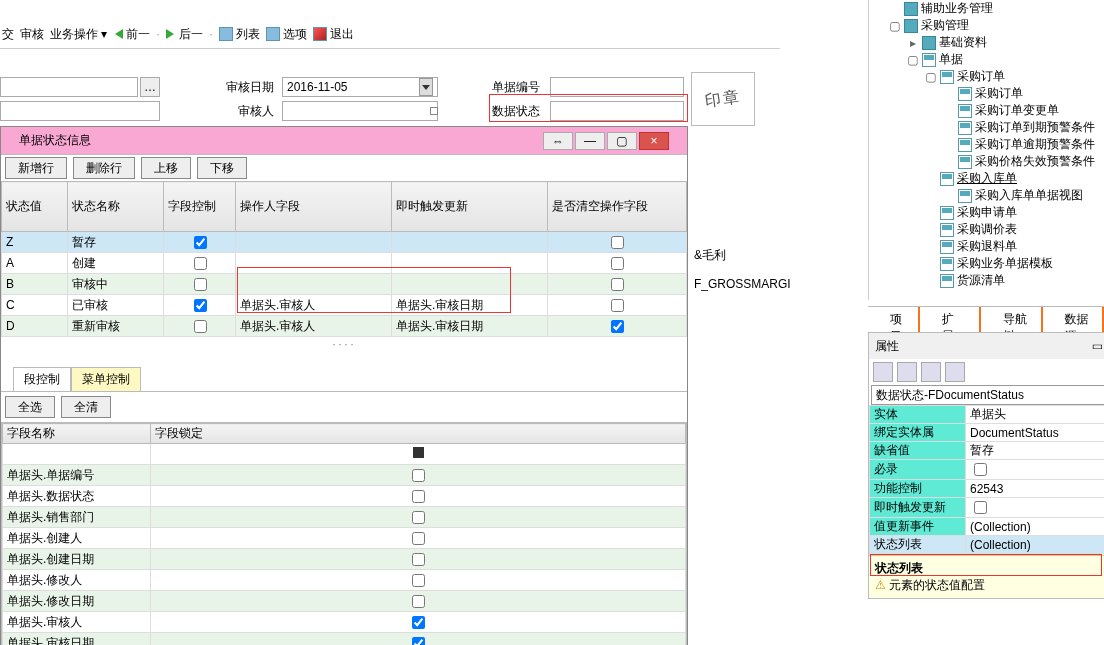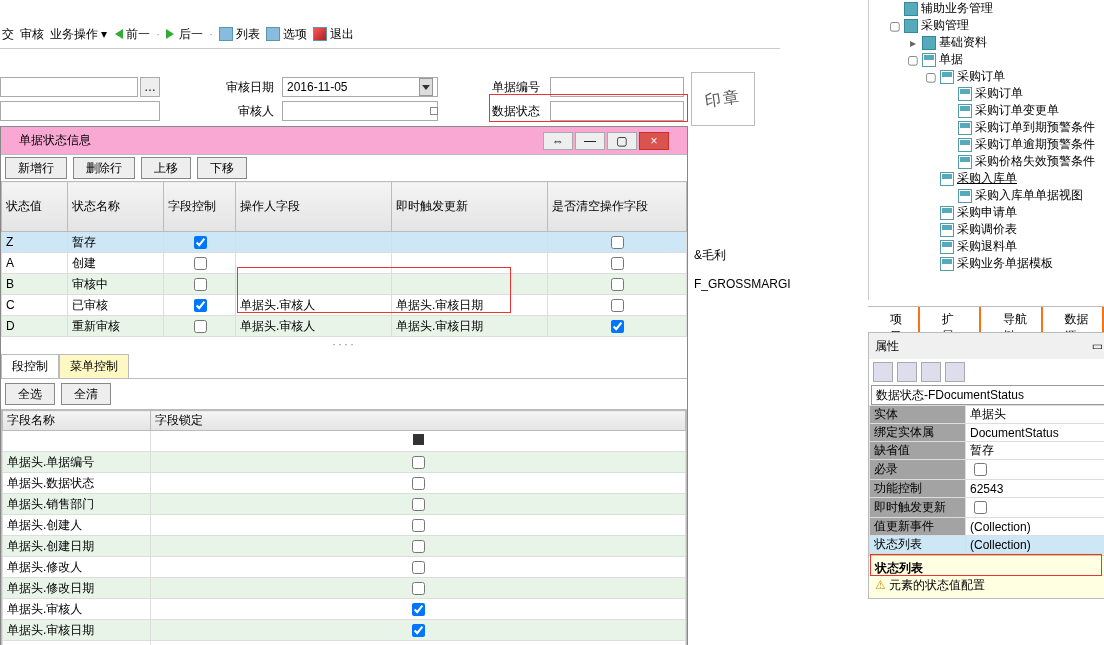--- a/index.html
+++ b/index.html
@@ -34,21 +34,21 @@
 .dlg-toolbar { height: 26px; display: flex; align-items: center; gap: 6px; padding: 2px 4px; }
 .btn { height: 22px; padding: 0 12px; border: 1px solid #888; background: #eee; cursor: pointer; display: inline-flex; align-items: center; }
 .grid1 { width: 100%; border-collapse: collapse; }
 .grid1 th { background: linear-gradient(#f4f4f4,#e4e4e4); border: 1px solid #bbb; height: 22px; text-align: left; padding: 16px 4px; font-weight: normal; }
 .grid1 td { border: 1px solid #ddd; height: 21px; padding: 0 4px; }
 .grid1 tr.even td { background: #e9f4e9; }
 .grid1 tr.sel td { background: #cde7f7; }
 .dots { text-align: center; color: #888; letter-spacing: 2px; }
 .cb { width: 13px; height: 13px; }
 
-.tabs2 { display: flex; margin-top: 3px; }
+.tabs2 { display: flex; margin-top: 16px; padding-left: 12px; }
 .tab2 { padding: 3px 10px; border: 1px solid #bbb; border-bottom: none; background: #fef9c3; cursor: pointer; }
 .tab2.act { background: #fff; }
 .tb2 { border-top: 1px solid #bbb; padding: 4px; display: flex; gap: 6px; }
 
 .grid2wrap { height: 260px; overflow-y: scroll; border: 1px solid #bbb; }
 .grid2 { width: 100%; border-collapse: collapse; }
 .grid2 th { background: linear-gradient(#f4f4f4,#e4e4e4); border: 1px solid #bbb; height: 20px; text-align: left; padding: 0 4px; font-weight: normal; position: sticky; top: 0; }
 .grid2 td { border: 1px solid #ddd; height: 21px; padding: 0 4px; }
 .grid2 tr.even td { background: #e9f4e9; }
 
@@ -64,21 +64,21 @@
 .tabs3 { position: absolute; left: 868px; top: 306px; width: 236px; display: flex; border-top: 1px solid #bbb; border-bottom: 1px solid #bbb; }
 .tab3 { padding: 4px 8px; cursor: pointer; border-right: 2px solid #f97316; margin-left: 14px; }
 
 .proppanel { position: absolute; left: 868px; top: 332px; width: 260px; border: 1px solid #bbb; }
 .prop-title { height: 26px; background: #f0f0f0; display: flex; align-items: center; padding: 0 6px; justify-content: space-between; }
 .prop-ico-row { height: 26px; display: flex; align-items: center; gap: 4px; padding: 0 4px; }
 .pico { width: 20px; height: 20px; border: 1px solid #aaa; background: #dde; }
 .prop-sel { height: 20px; border: 1px solid #999; margin: 0 2px; display: flex; align-items: center; padding: 0 4px; justify-content: space-between; }
 .prop-grid { width: 100%; border-collapse: collapse; }
 .prop-grid td { border: 1px solid #ddd; height: 18px; padding: 0 4px; }
-.prop-grid td.k { width: 96px; background: #a3a3a3; }
+.prop-grid td.k { width: 96px; background: #5eead4; }
 .prop-grid tr.hl td { background: #cde7f7; }
 .prop-help { background: #ffffe1; border-top: 1px solid #cc9; padding: 4px 6px; }
 .red-box-prop { position: absolute; border: 1px solid #e33; pointer-events: none; }
 
 .stamp { position: absolute; left: 691px; top: 72px; width: 64px; height: 54px; border: 1px solid #bbb; display: flex; align-items: center; justify-content: center; }
 .stamp span { font-size: 16px; color: #555; transform: rotate(-8deg); letter-spacing: 2px; }
 </style>
 </head>
 <body>
 
@@ -355,20 +355,25 @@
       <div class="tree-row" style="padding-left: 56px;">
         <span class="tw"></span>
         <span class="ticon form"></span>
         <span>采购退料单</span>
       </div>
       <div class="tree-row" style="padding-left: 56px;">
         <span class="tw"></span>
         <span class="ticon form"></span>
         <span>采购业务单据模板</span>
       </div>
+      <div class="tree-row" style="padding-left: 56px;">
+        <span class="tw"></span>
+        <span class="ticon form"></span>
+        <span>货源清单</span>
+      </div>
     </div>
 </div>
 
 <div class="tabs3">
   <div class="tab3">项目</div>
   <div class="tab3">扩展…</div>
   <div class="tab3">导航树</div>
   <div class="tab3">数据源</div>
 </div>
 

